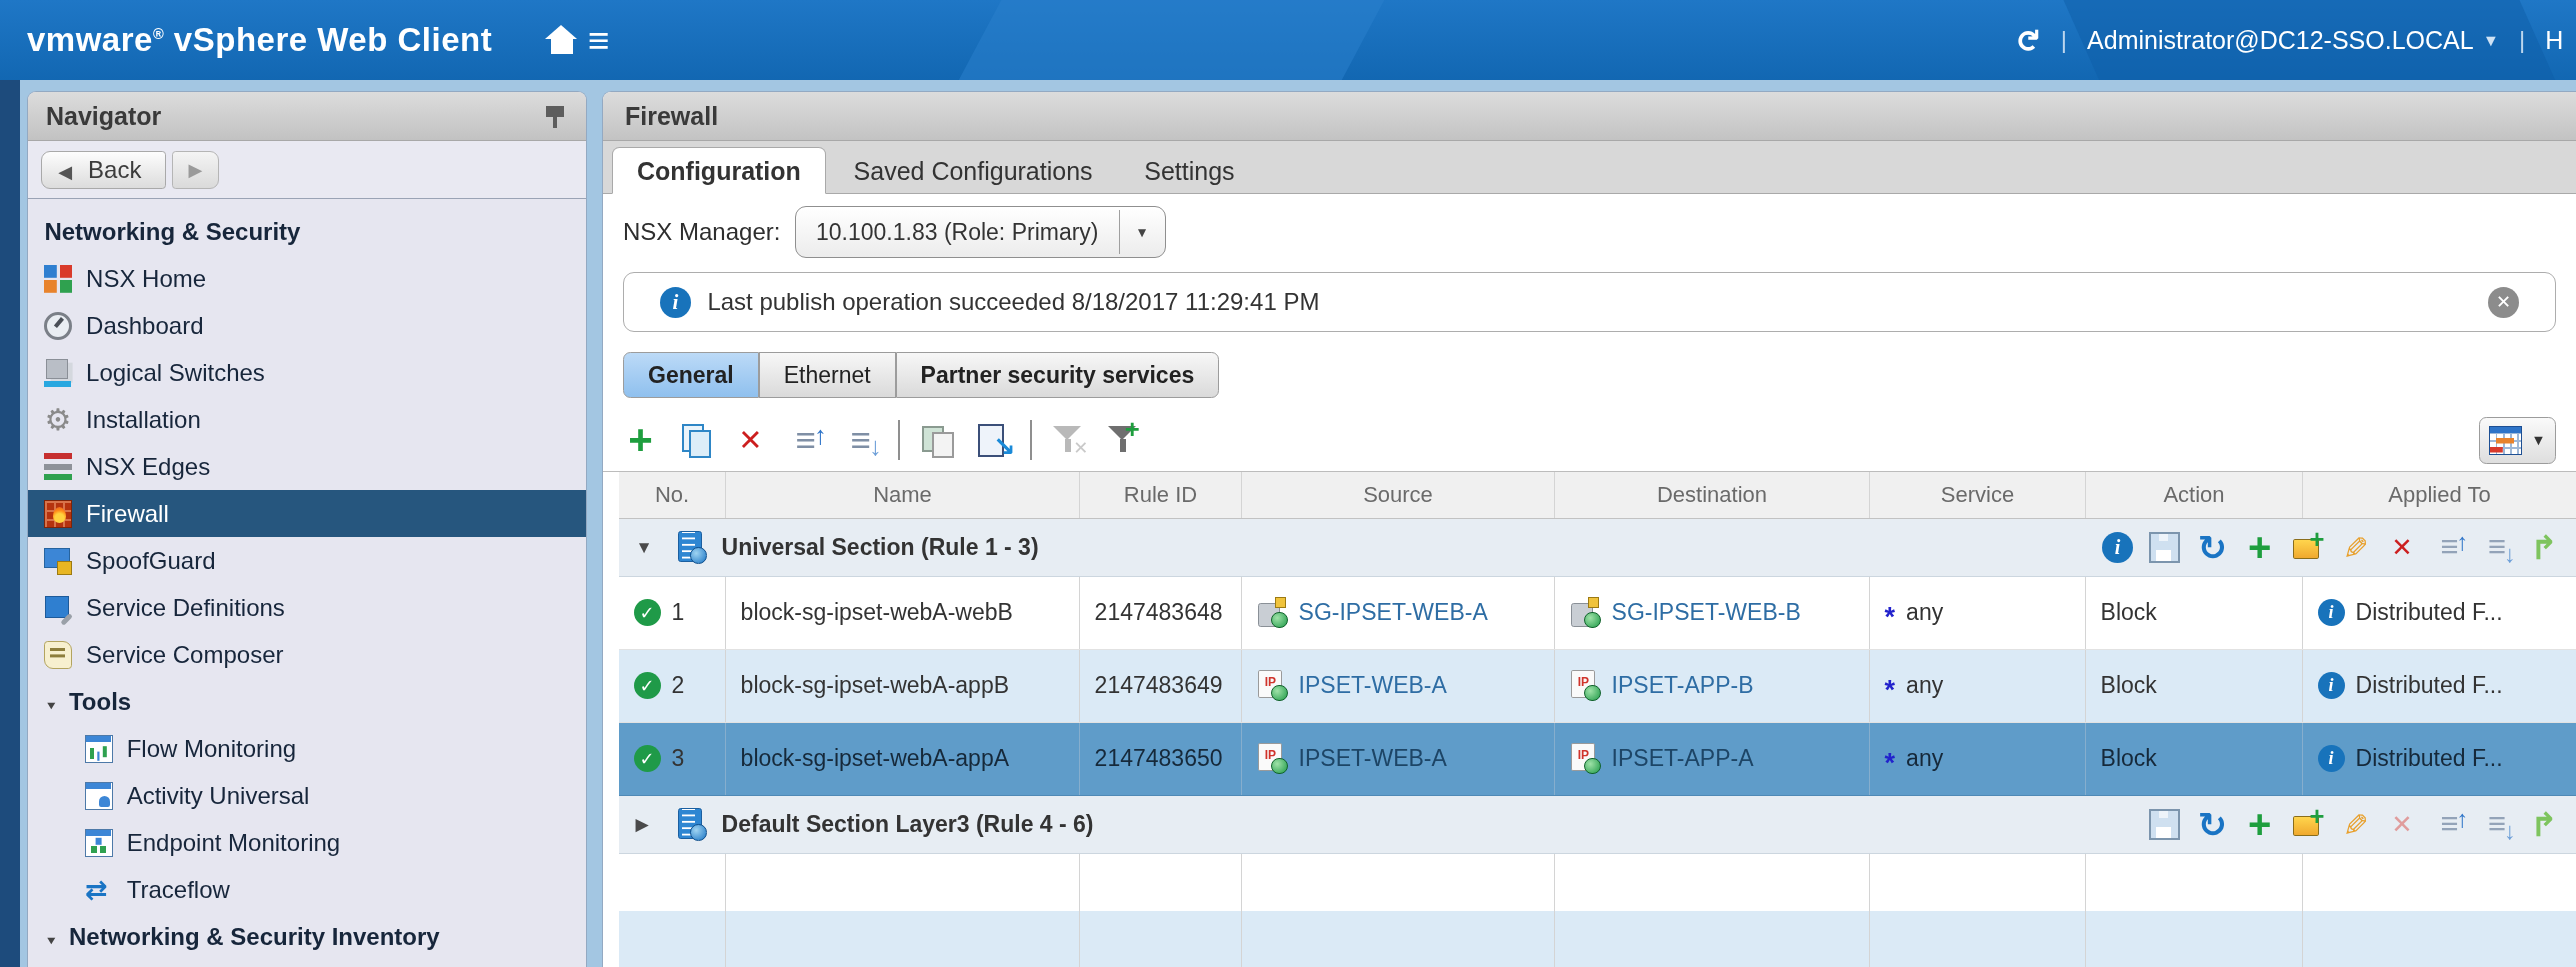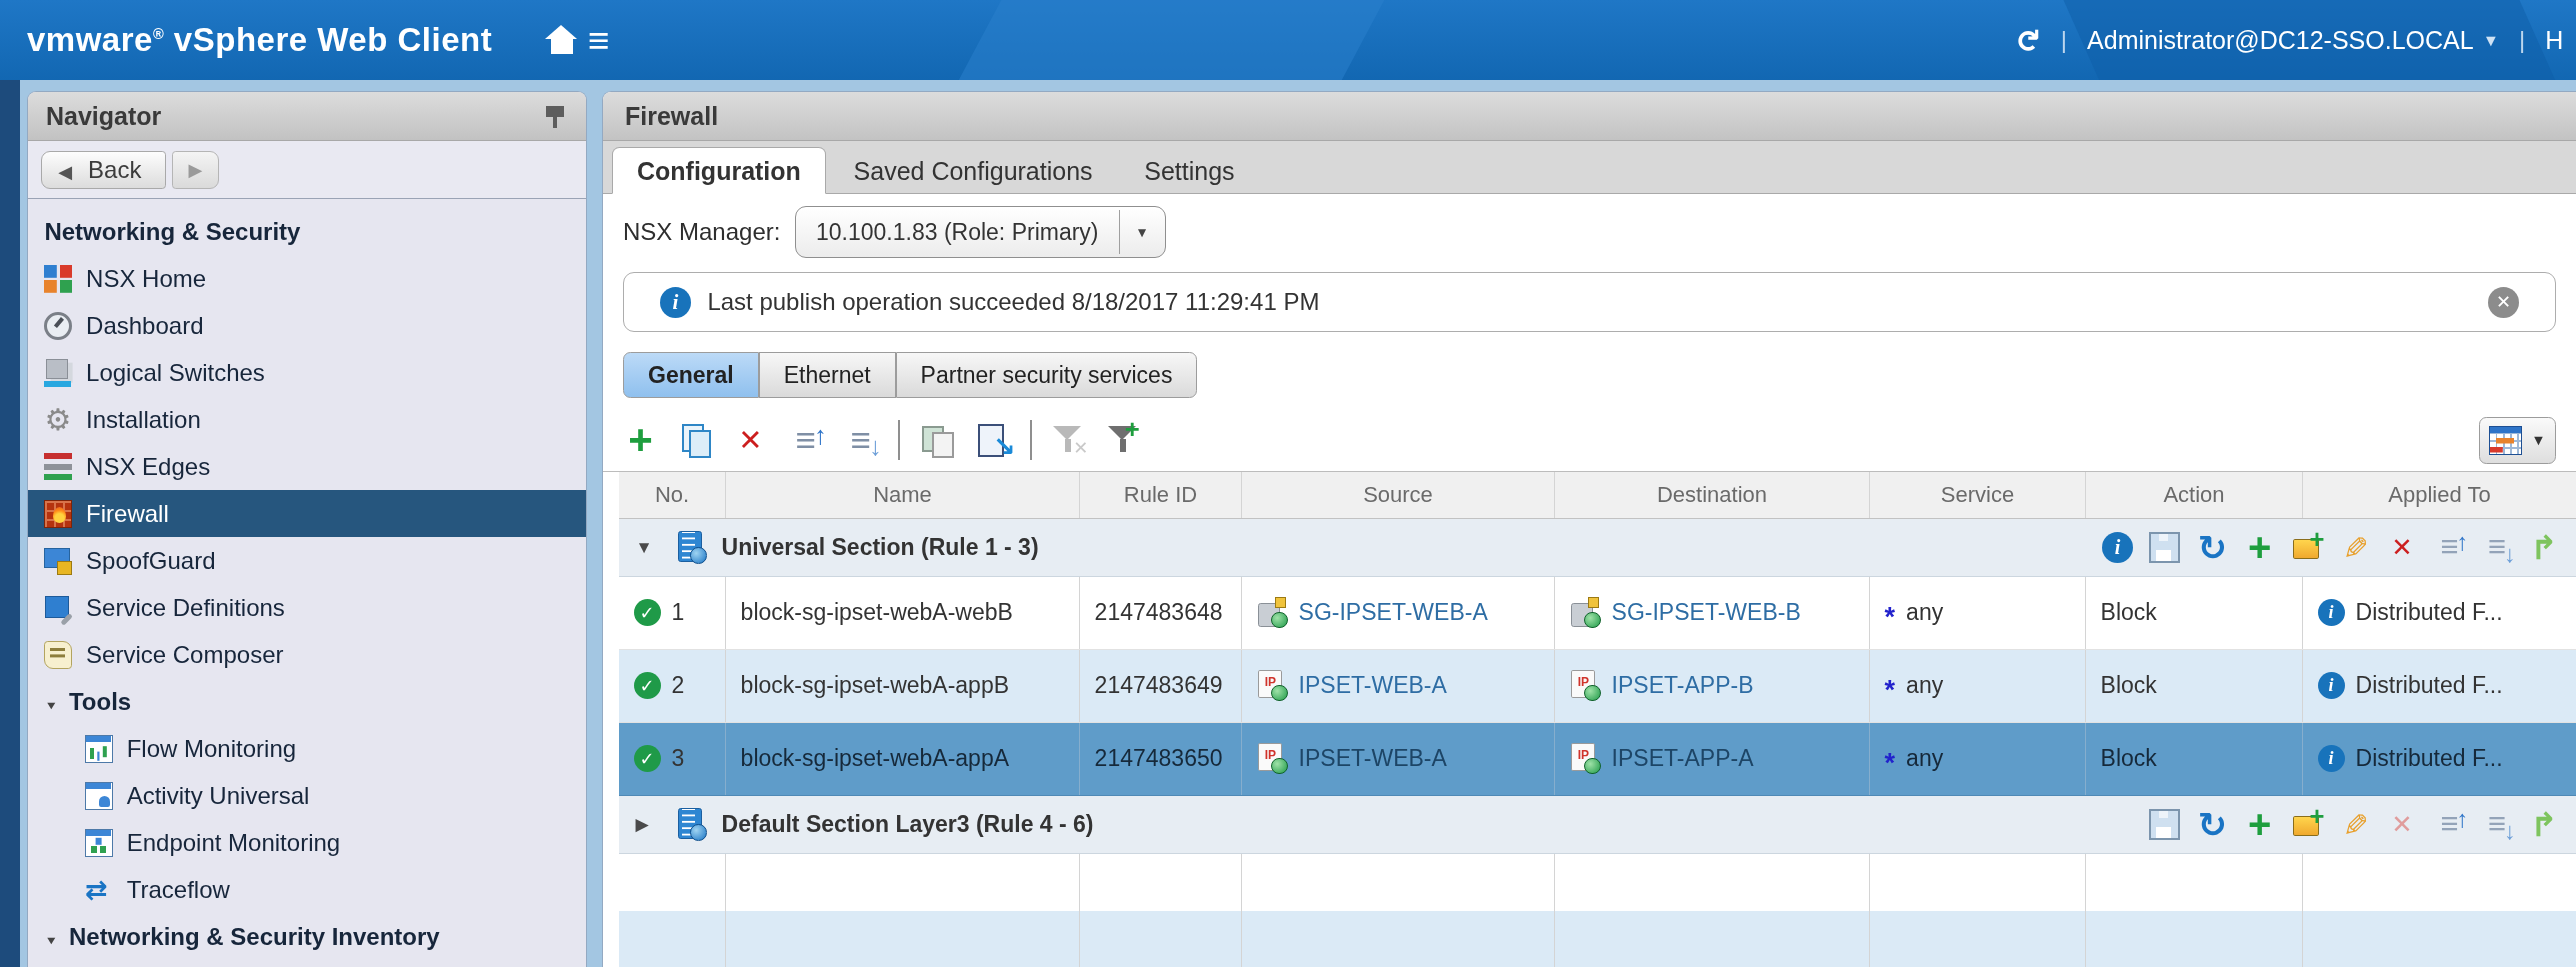--- a/index.html
+++ b/index.html
@@ -144,21 +144,21 @@
   .alert-text { font-size:24px; color:#333; flex:1; }
   .alert-close { width:31px; height:31px; border-radius:50%; background:#8c8c8c; color:#fff;
     display:flex; align-items:center; justify-content:center; font-size:18px; cursor:pointer; flex:0 0 auto; }
   .alert-close::before { content:"✕"; }
 
   .subtabs { margin-top:20px; display:flex; flex:0 0 auto; }
   .subtab { height:46px; padding:0 24px; display:flex; align-items:center; font-size:23px; color:#222;
     background:linear-gradient(180deg,#f7f7f7,#dadada); border:1.8px solid #9c9c9c; border-left-width:0.9px;
     border-right-width:0.9px; cursor:pointer; }
   .subtab:first-child { border-radius:7.3px 0 0 7.3px; border-left-width:1.8px; }
-  .subtab:last-child { border-radius:0 7.3px 7.3px 0; border-right-width:1.8px; }
+  .subtab:last-child { border-radius:0 7.3px 7.3px 0; border-right-width:1.8px;font-weight:bold; }
   .subtab.active { background:linear-gradient(180deg,#bcdaf7,#8fc0ee); font-weight:bold; }
 
   .toolbar { margin-top:12.8px; height:58px; display:flex; align-items:center; gap:20px; flex:0 0 auto; }
   .tbtn { display:flex; align-items:center; justify-content:center; width:35px; height:35px; cursor:pointer; position:relative; }
   .tsep { width:1.8px; height:40px; background:#8f8f8f; }
   .g-plus::before { content:"+"; font-size:42px; font-weight:bold; color:#1e9e3e; line-height:31px; }
   .i-copy::before { content:""; position:absolute; left:3.7px; top:1.8px; width:18px; height:24px;
     background:#eaf4fb; border:2.7px solid #2e86c6; }
   .i-copy::after { content:""; position:absolute; left:11px; top:7.3px; width:18px; height:24px;
     background:#dcedf8; border:2.7px solid #2e86c6; }

